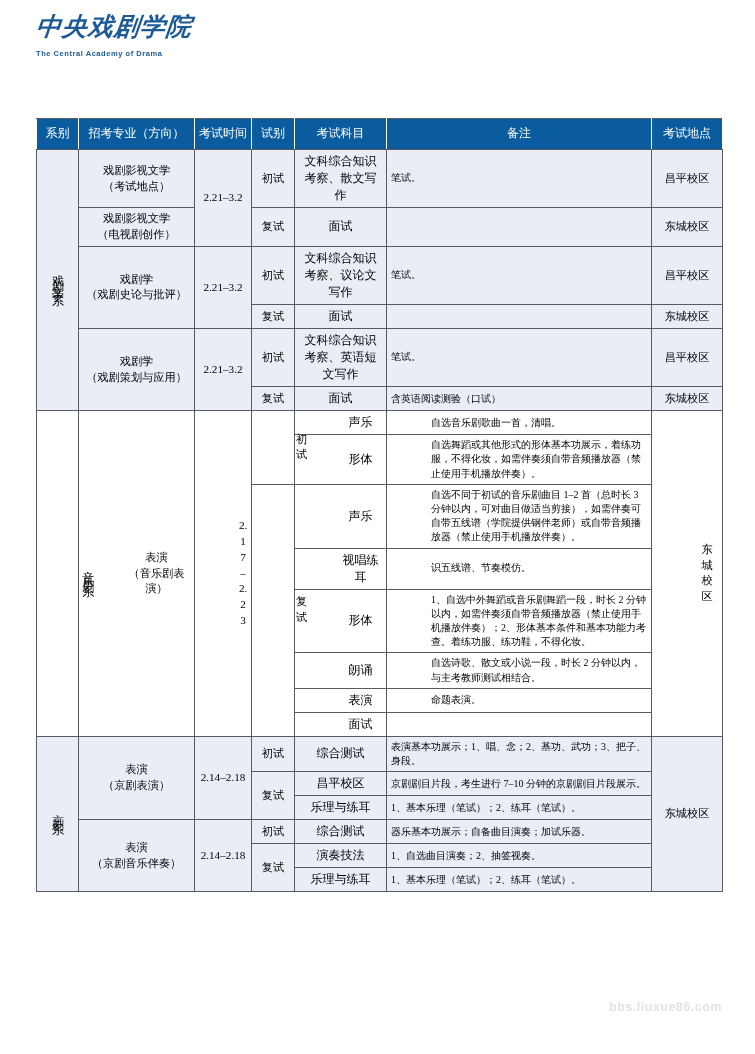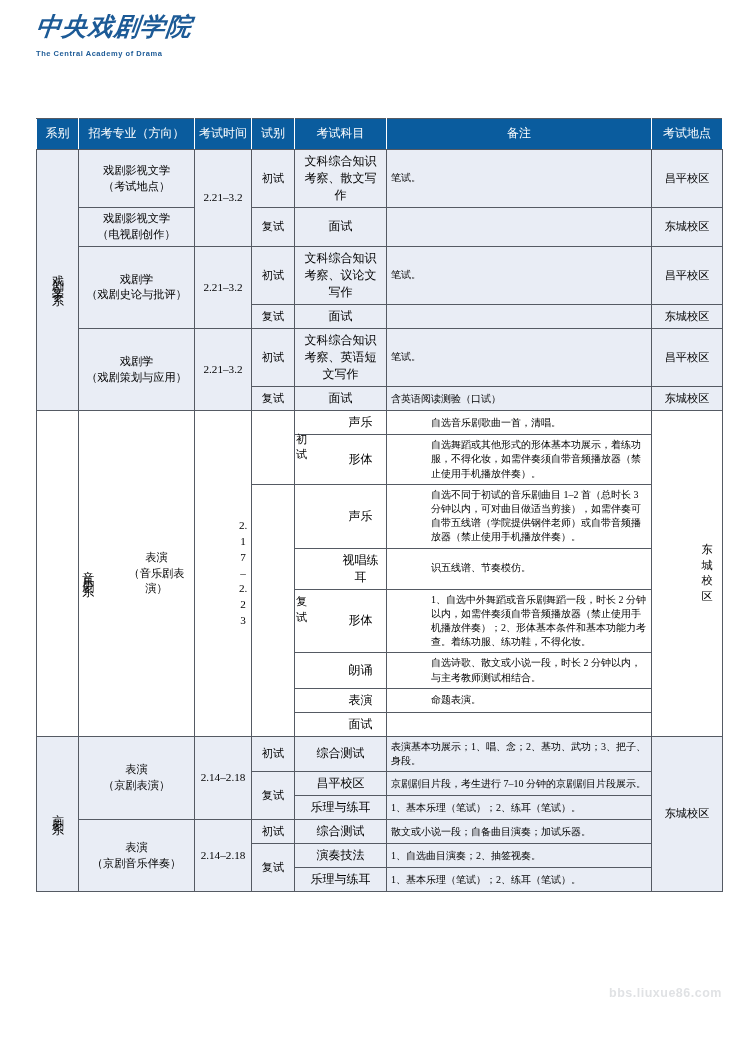--- a/index.html
+++ b/index.html
@@ -130,21 +130,21 @@
     letter-spacing: 1px;
     line-height: 1;
     white-space: nowrap;
   }
   .wm-url {
     font-family: "Liberation Sans", sans-serif;
     font-size: 12.5px;
     font-weight: bold;
     color: #a3a8b0;
     letter-spacing: 0.5px;
-    margin-top: 2px;
+    margin-top: 16px;
     white-space: nowrap;
   }
 </style>
 </head>
 <body>
 
 <div class="logo-block">
   <div class="logo-cn">中央戏剧学院</div>
   <div class="logo-en">The Central Academy of Drama</div>
 </div>
@@ -304,21 +304,21 @@
     </tr>
 
     <tr class="tinted">
       <td class="c" rowspan="3">
         <span>表演</span><br>
         <span>（京剧音乐伴奏）</span>
       </td>
       <td class="c" rowspan="3">2.14–2.18</td>
       <td class="c">初试</td>
       <td class="subj">综合测试</td>
-      <td class="remark">散文或小说一段；自备曲目演奏；加试乐器。</td>
+      <td class="remark">器乐基本功展示；自备曲目演奏；加试乐器。</td>
     </tr>
     <tr class="tinted">
       <td class="c" rowspan="2">复试</td>
       <td class="subj">演奏技法</td>
       <td class="remark">1、自选曲目演奏；2、抽签视奏。</td>
     </tr>
     <tr class="tinted">
       <td class="subj">乐理与练耳</td>
       <td class="remark">1、基本乐理（笔试）；2、练耳（笔试）。</td>
     </tr>

